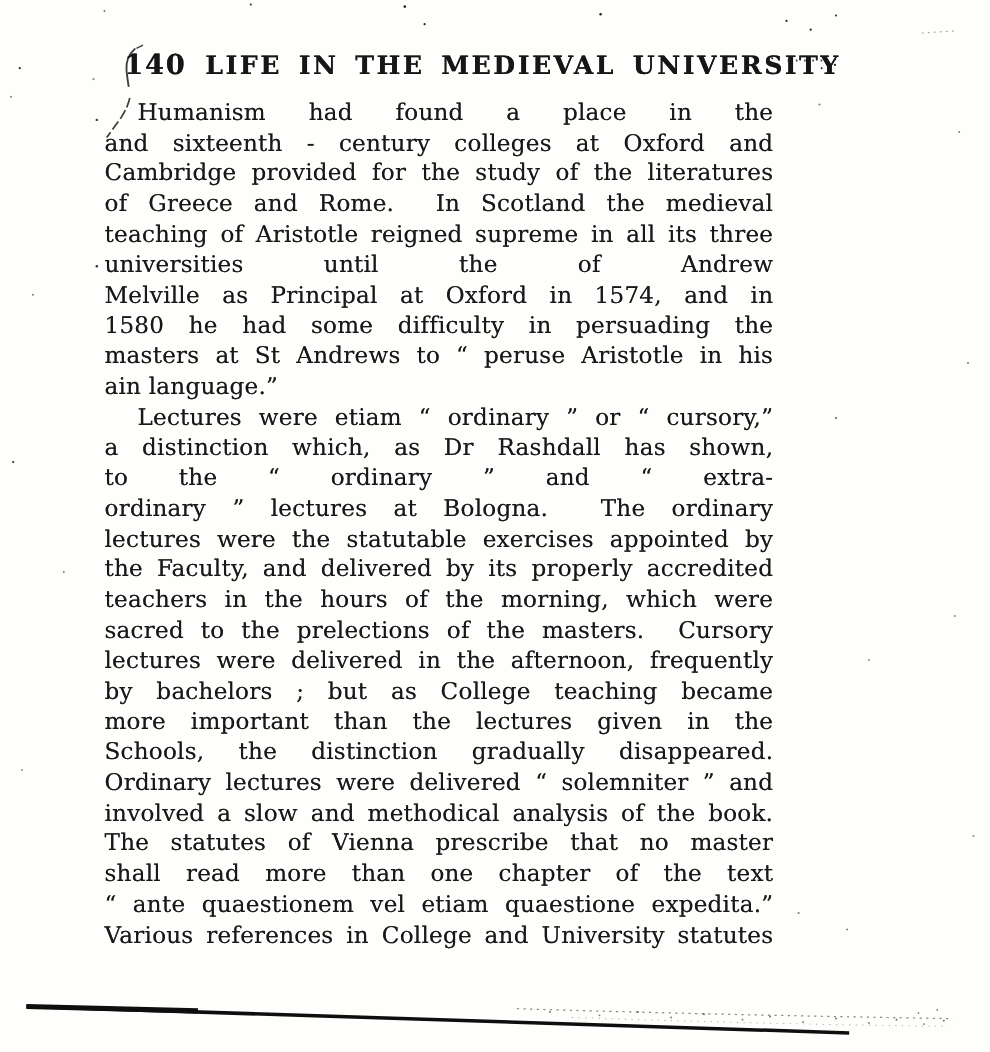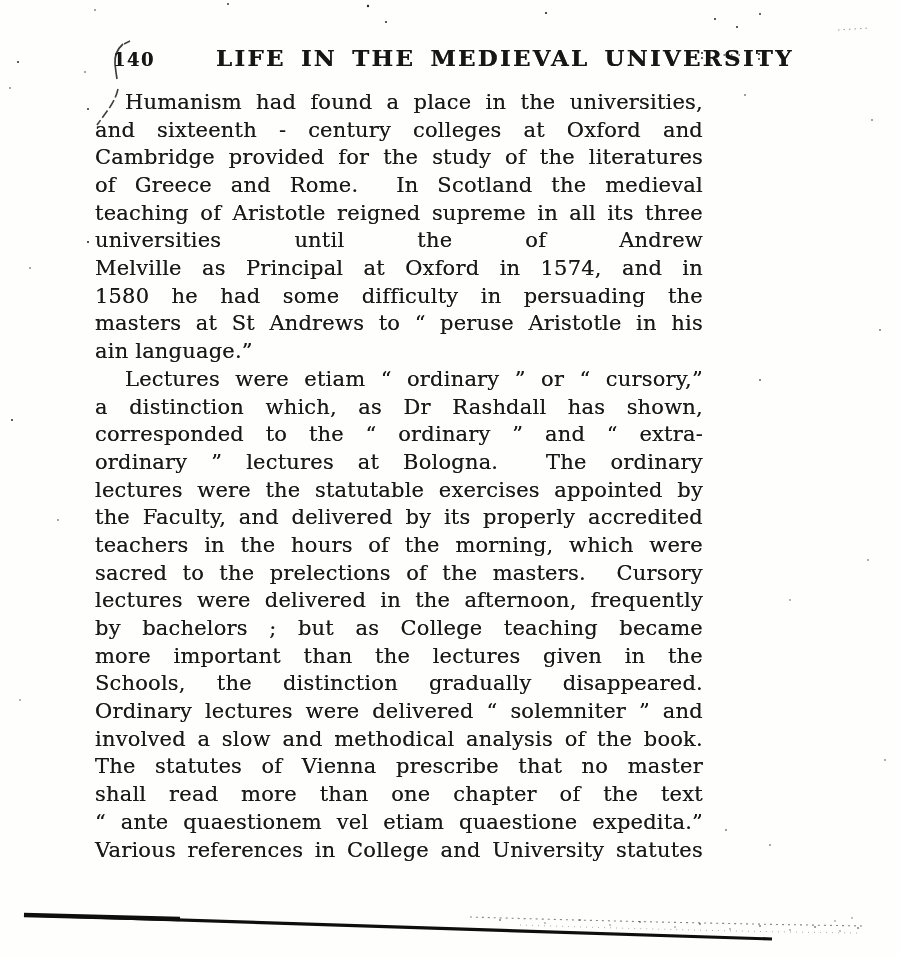--- a/index.html
+++ b/index.html
@@ -17,28 +17,27 @@
   .header {
     position: absolute;
     top: 44px; left: 113px;
     display: flex; align-items: baseline; gap: 17px;
     color: #161616;
     font-weight: 700;
     white-space: nowrap;
     text-shadow: 0 0 0.5px rgba(10,10,10,0.75);
   }
   .page-number {
-    font-size: 18px;
+    font-size: 25px;
     letter-spacing: 1.5px;
   }
   .running-title {
     font-size: 23px;
     letter-spacing: 2.2px;
     word-spacing: 5px;
-    margin-left: 44px;
   }
   .text-block {
     position: absolute;
     top: 89px; left: 95px; width: 608px;
     font-size: 21px;
     color: #181818;
     text-shadow: 0 0 0.5px rgba(15,15,15,0.65);
     letter-spacing: 0.2px;
   }
   .line {
@@ -70,21 +69,20 @@
   <div class="text-block">
     <div>
         <div class="line indent just">
           <span>Humanism</span>
           <span>had</span>
           <span>found</span>
           <span>a</span>
           <span>place</span>
           <span>in</span>
           <span>the</span>
-          <span>universities,</span>
         </div>
         <div class="line just">
           <span>and</span>
           <span>sixteenth</span>
           <span>-</span>
           <span>century</span>
           <span>colleges</span>
           <span>at</span>
           <span>Oxford</span>
           <span>and</span>
@@ -179,21 +177,20 @@
           <span>a</span>
           <span>distinction</span>
           <span>which,</span>
           <span>as</span>
           <span>Dr</span>
           <span>Rashdall</span>
           <span>has</span>
           <span>shown,</span>
         </div>
         <div class="line just">
-          <span>corresponded</span>
           <span>to</span>
           <span>the</span>
           <span>“</span>
           <span>ordinary</span>
           <span>”</span>
           <span>and</span>
           <span>“</span>
           <span>extra-</span>
         </div>
         <div class="line just">

